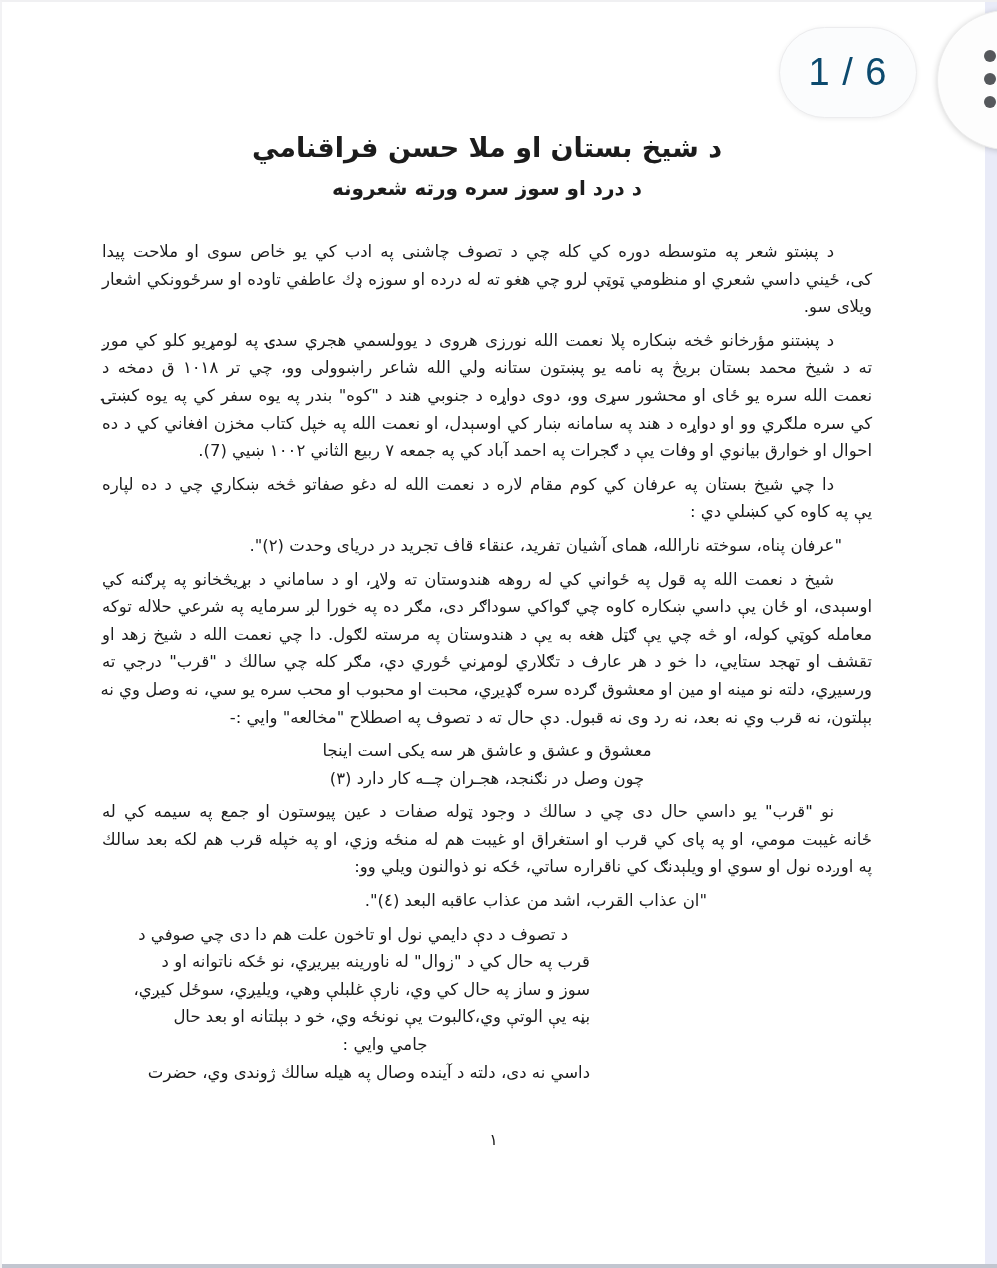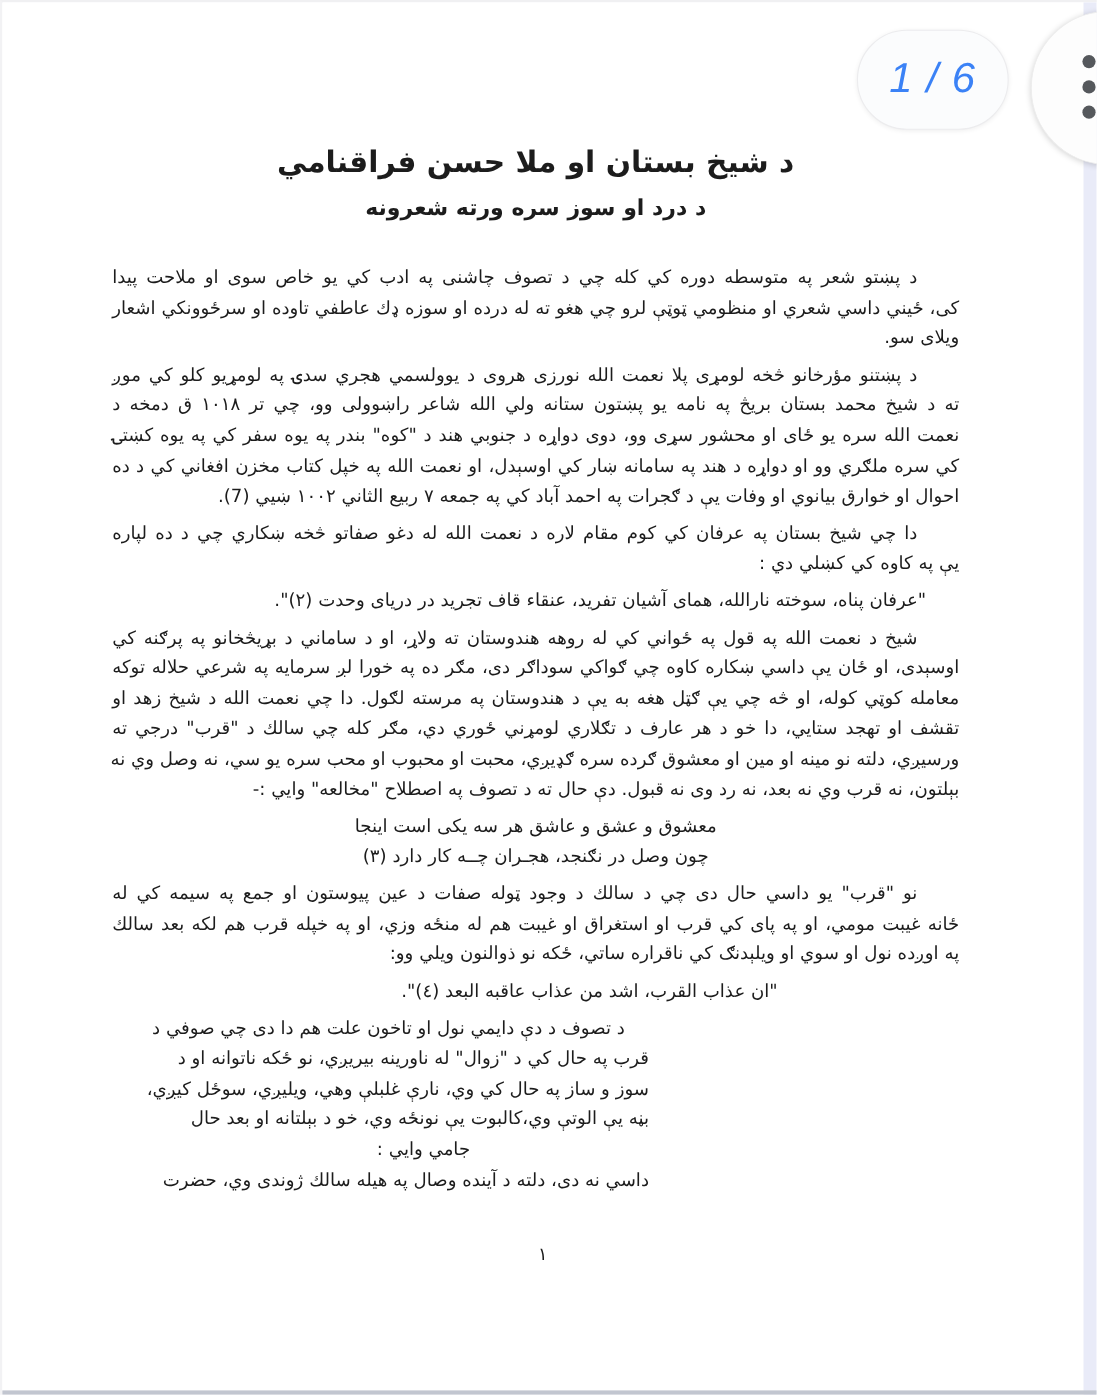--- a/index.html
+++ b/index.html
@@ -81,42 +81,41 @@
   }
   .page-pill {
     position:absolute; top:25px; right:80px;
     width:138px; height:91px;
     border-radius:46px;
     background:#fbfcfd;
     border:1px solid #ececee;
     box-shadow:0 1px 5px rgba(0,0,0,0.07);
     display:flex; align-items:center; justify-content:center;
     font-family:"Liberation Sans", sans-serif;
-    font-size:38px; color:#3b82f6; letter-spacing:1px;
+    font-size:38px; color:#0c4a6e; letter-spacing:1px;
     direction:ltr;
     box-sizing:border-box;
-    font-style:italic;
   }
 </style>
 </head>
 <body>
 
 <div class="viewport">
 
   <div class="doc">
     <h1>د شيخ بستان او ملا حسن فراقنامي</h1>
     <h2>د درد او سوز سره ورته شعرونه</h2>
     <div class="doc-body">
         <div class="block para">
           <div class="line first">د پښتو شعر په متوسطه دوره كي كله چي د تصوف چاشنى په ادب كي يو خاص سوى او ملاحت پيدا</div>
           <div class="line">كى، ځيني داسي شعري او منظومي ټوټې لرو چي هغو ته له درده او سوزه ډك عاطفي تاوده او سرځوونكي اشعار</div>
           <div class="line last">ويلاى سو.</div>
         </div>
         <div class="block para">
-          <div class="line first">د پښتنو مؤرخانو څخه لومړى پلا نعمت الله نورزى هروى د يوولسمي هجري سدۍ په لومړيو كلو كي موږ</div>
+          <div class="line first">د پښتنو مؤرخانو څخه ښكاره پلا نعمت الله نورزى هروى د يوولسمي هجري سدۍ په لومړيو كلو كي موږ</div>
           <div class="line">ته د شيخ محمد بستان بريڅ په نامه يو پښتون ستانه ولي الله شاعر راښوولى وو، چي تر ١٠١٨ ق دمخه د</div>
           <div class="line">نعمت الله سره يو ځاى او محشور سړى وو، دوى دواړه د جنوبي هند د "كوه" بندر په يوه سفر كي په يوه كښتۍ</div>
           <div class="line">كي سره ملګري وو او دواړه د هند په سامانه ښار كي اوسېدل، او نعمت الله په خپل كتاب مخزن افغاني كي د ده</div>
           <div class="line last">احوال او خوارق بيانوي او وفات يې د ګجرات په احمد آباد كي په جمعه ٧ ربيع الثاني ١٠٠٢ ښيي (7).</div>
         </div>
         <div class="block para">
           <div class="line first">دا چي شيخ بستان په عرفان كي كوم مقام لاره د نعمت الله له دغو صفاتو څخه ښكاري چي د ده لپاره</div>
           <div class="line last">يې په كاوه كي كښلي دي :</div>
         </div>
         <div class="block quote">

